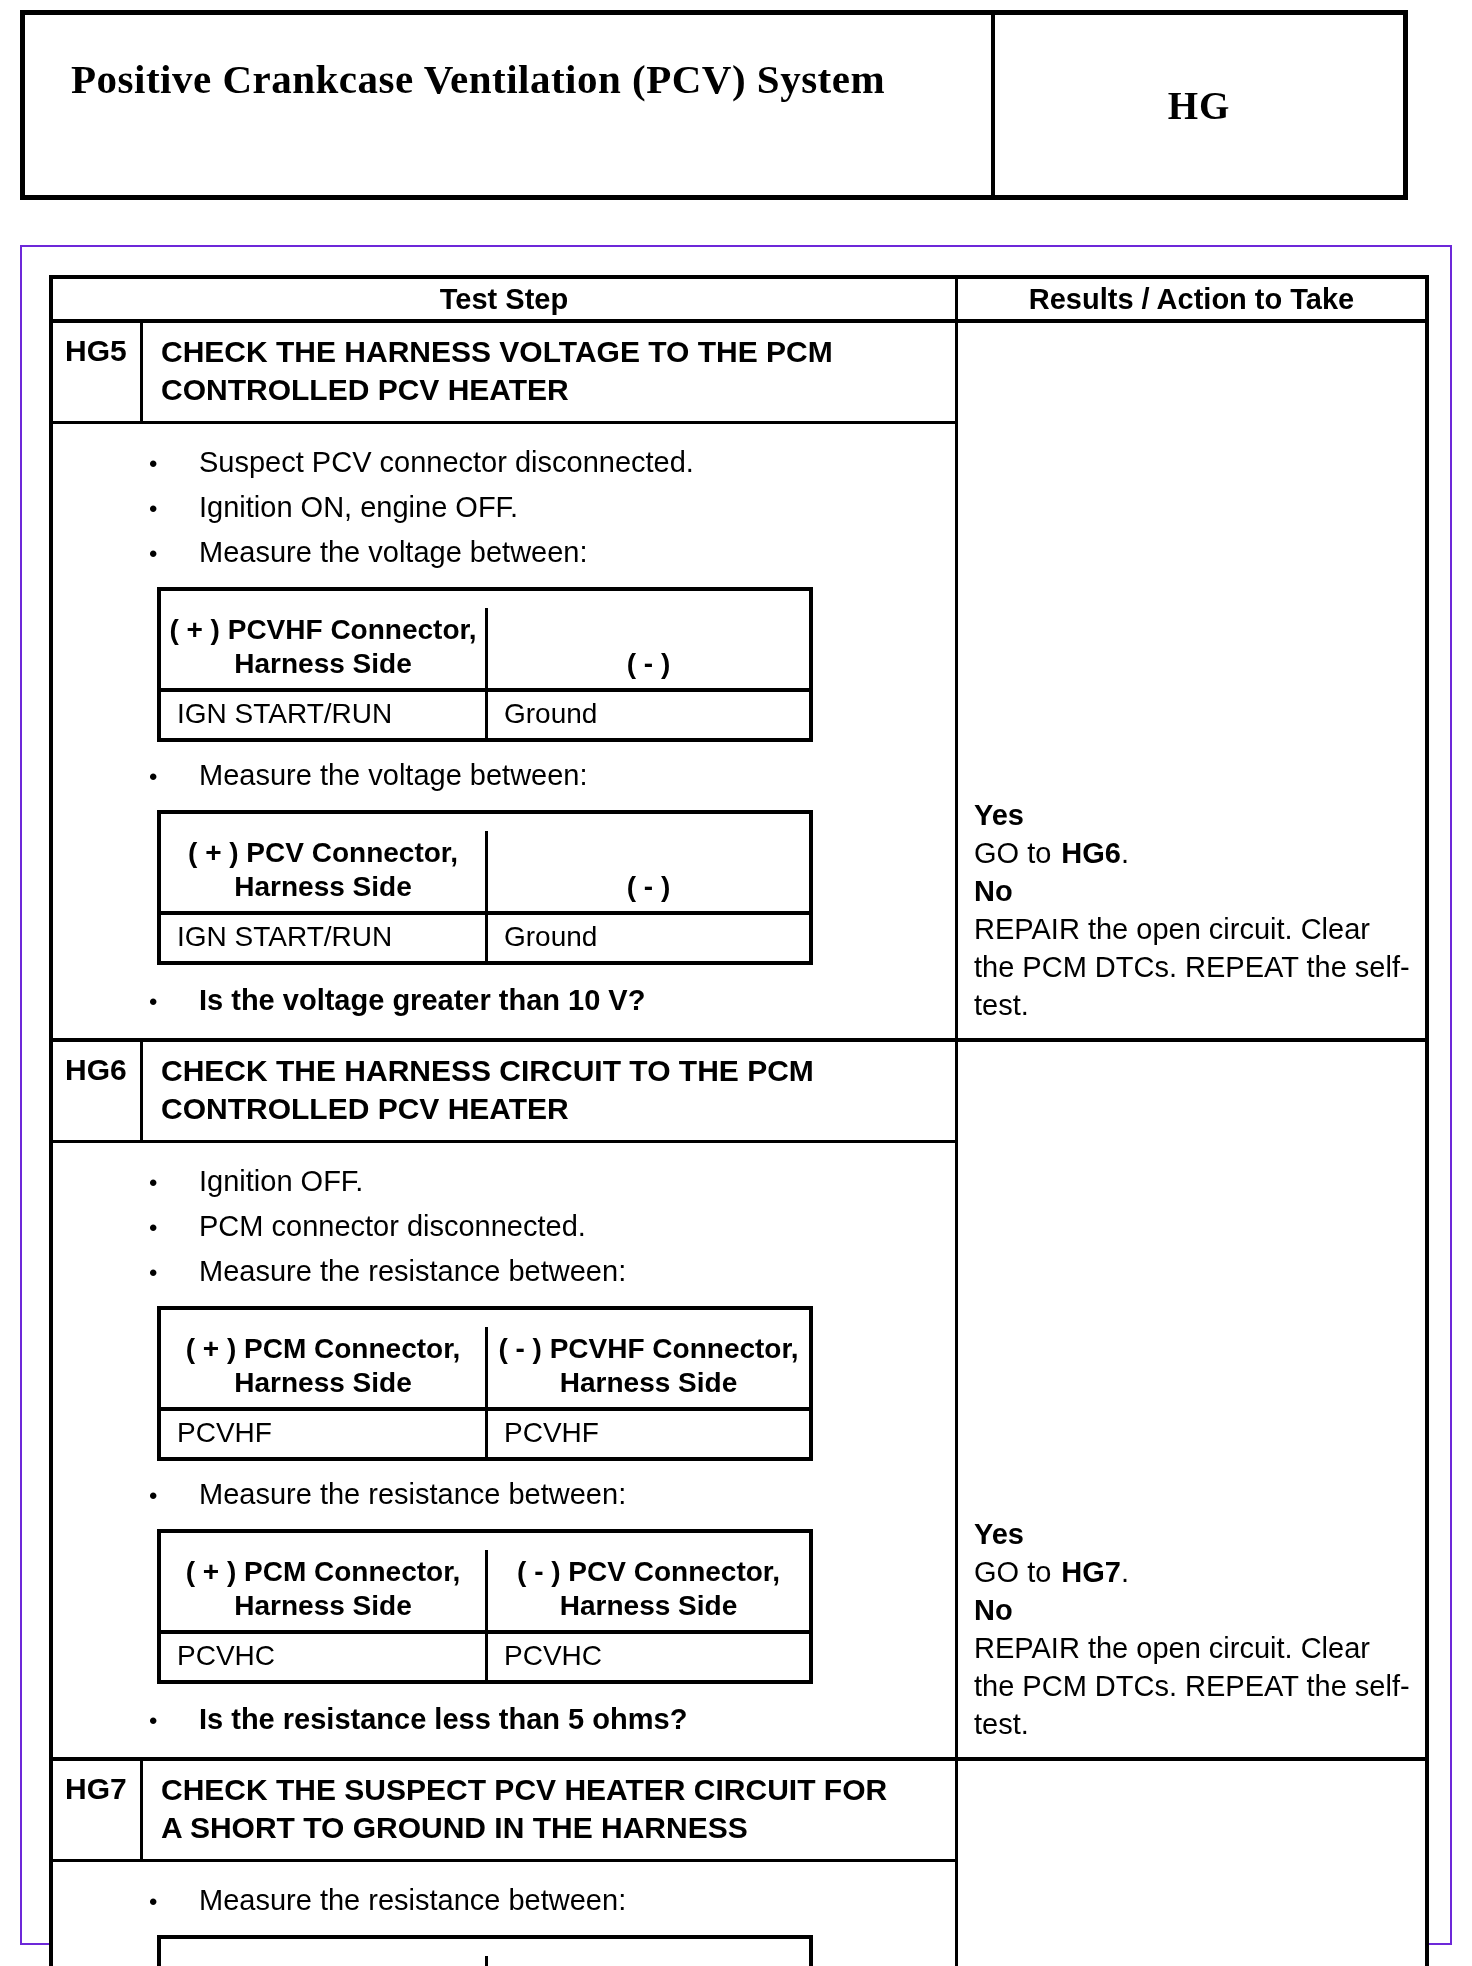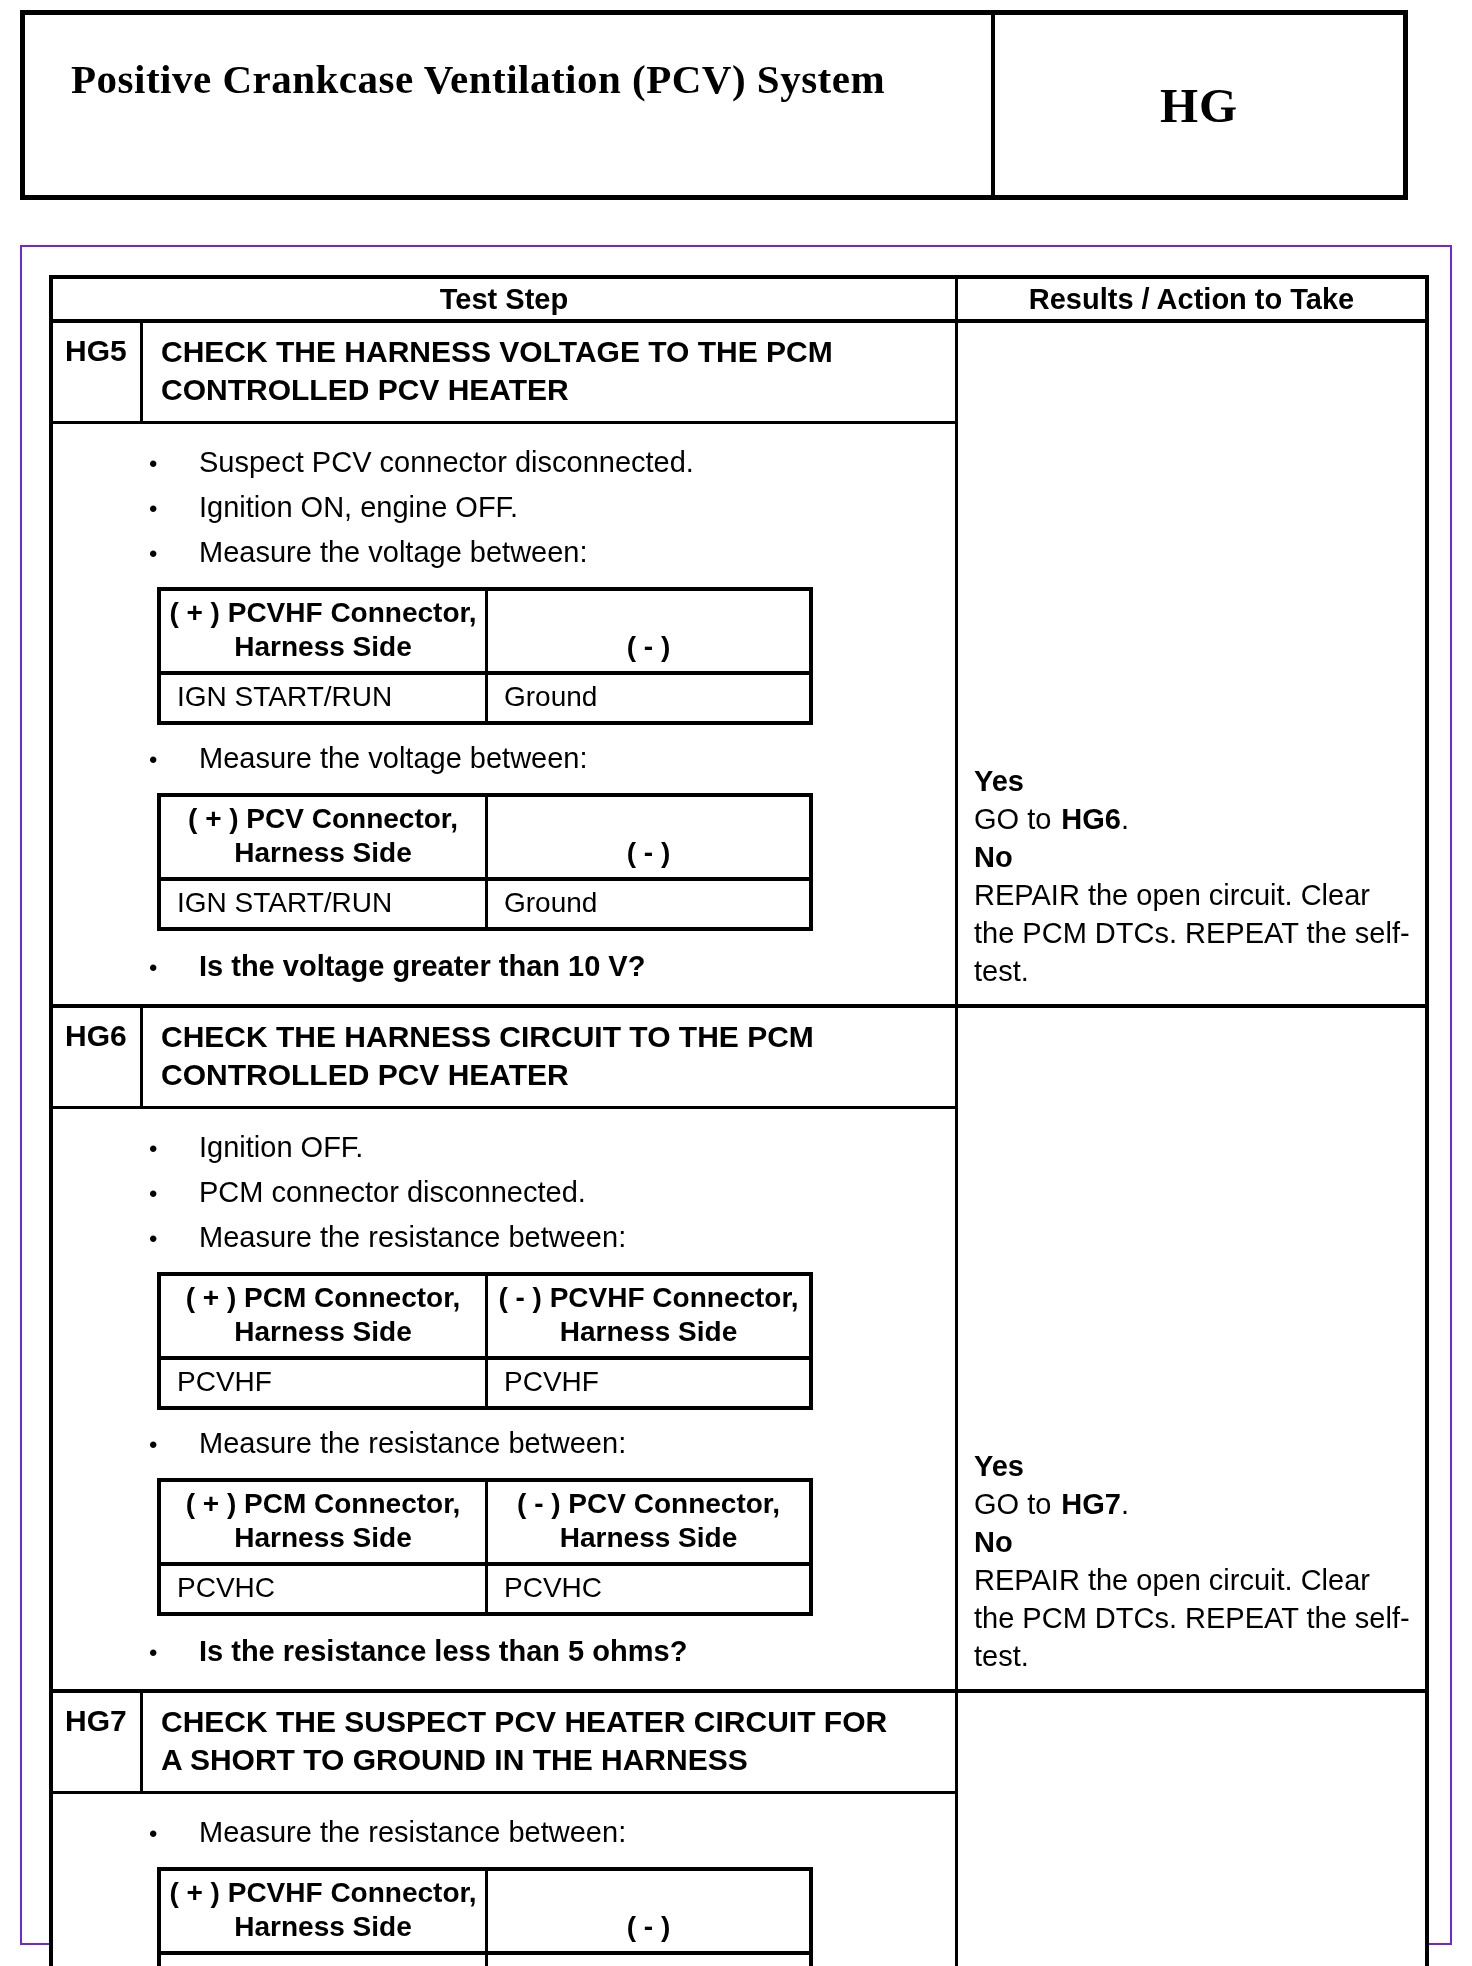--- a/index.html
+++ b/index.html
@@ -19,21 +19,21 @@
   }
   .header-title-cell{flex:1;padding:40px 30px 0 46px;box-sizing:border-box;}
   .header-title{
     font-family:"Liberation Serif",serif;font-weight:bold;
     font-size:41px;line-height:49px;letter-spacing:.5px;max-width:860px;
   }
   .header-code-cell{
     width:412px;border-left:4px solid #000;box-sizing:border-box;
     display:flex;align-items:center;justify-content:center;
   }
-  .header-code{font-family:"Liberation Serif",serif;font-weight:bold;font-size:49px;letter-spacing:1px;}
+  .header-code{font-family:"Liberation Serif",serif;font-weight:bold;font-size:39px;letter-spacing:1px;}
 
   
   .main-box{
     position:absolute;left:20px;top:245px;width:1432px;height:1700px;
     border:2px solid #6d28d9;box-sizing:border-box;background:#fff;
   }
 
   
   .flow-table{
     position:absolute;left:27px;top:28px;width:1380px;
@@ -70,21 +70,21 @@
 
   .measure-table{
     margin:16px 0 16px 104px;width:656px;
     border:4px solid #000;box-sizing:border-box;background:#fff;
   }
   .mt-head{display:flex;border-bottom:4px solid #000;}
   .mt-head-cell{
     width:327px;border-right:3px solid #000;box-sizing:border-box;
     display:flex;flex-direction:column;justify-content:flex-end;align-items:center;
     text-align:center;font-weight:bold;font-size:28px;line-height:34px;
-    padding:5px 4px 7px;white-space:pre-line;min-height:62px;
+    padding:5px 4px 7px;white-space:pre-line;min-height:62px;margin-top:17px;
   }
   .mt-head-cell:last-child{border-right:none;flex:1;}
   .mt-row{display:flex;}
   .mt-cell{
     width:327px;border-right:3px solid #000;box-sizing:border-box;
     font-size:28px;line-height:32px;padding:6px 6px 8px 16px;min-height:30px;
   }
   .mt-cell:last-child{border-right:none;flex:1;}
 
   .step-right{

